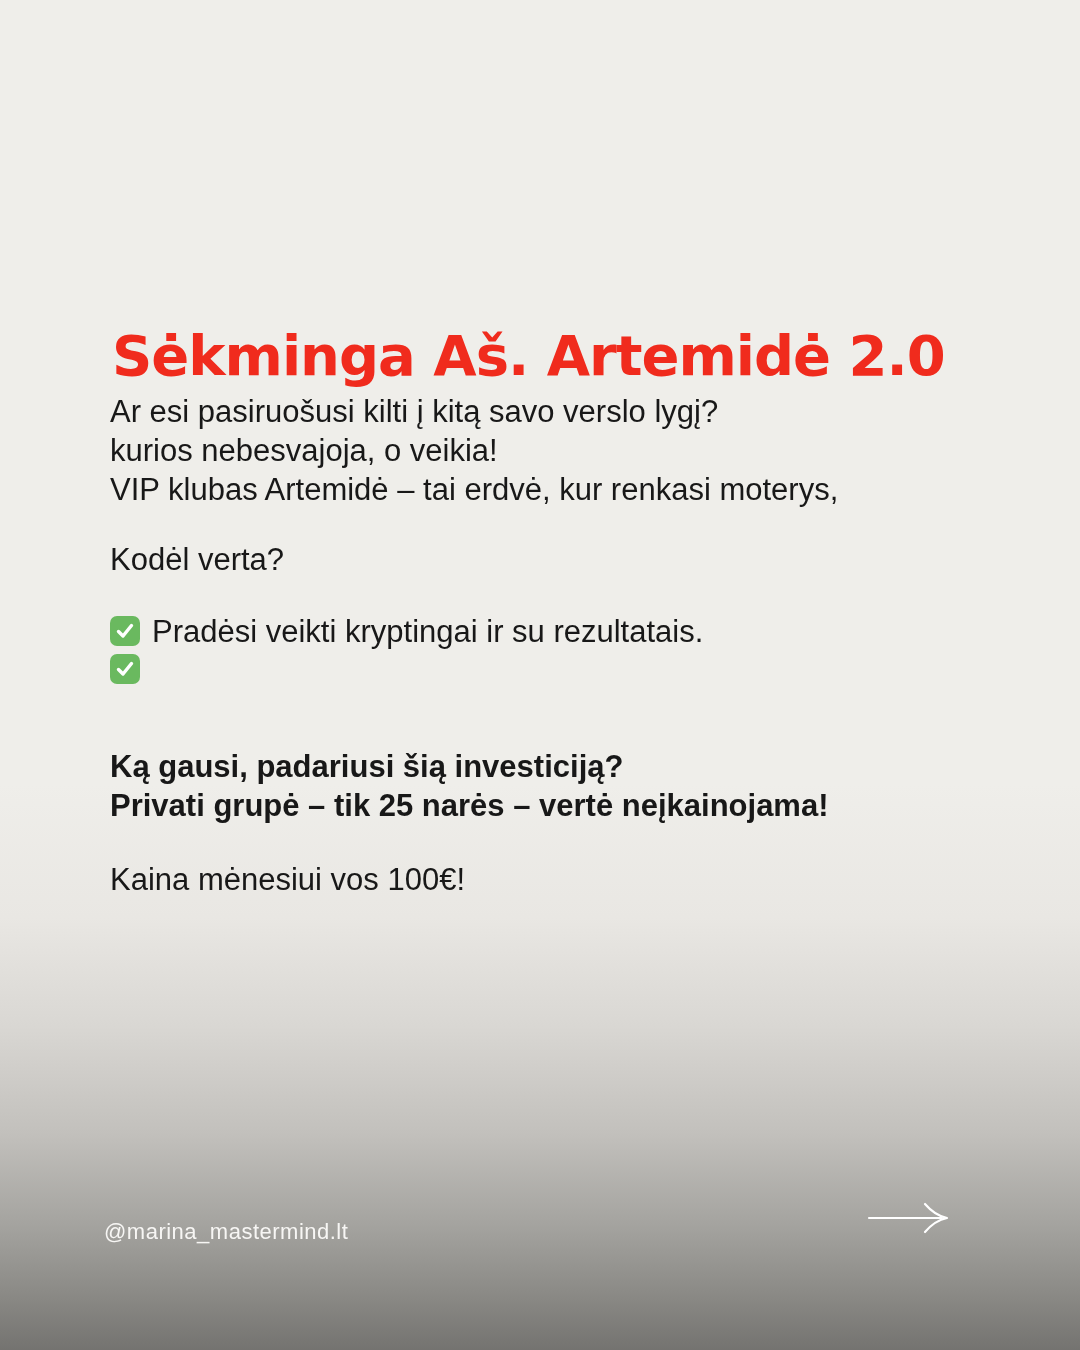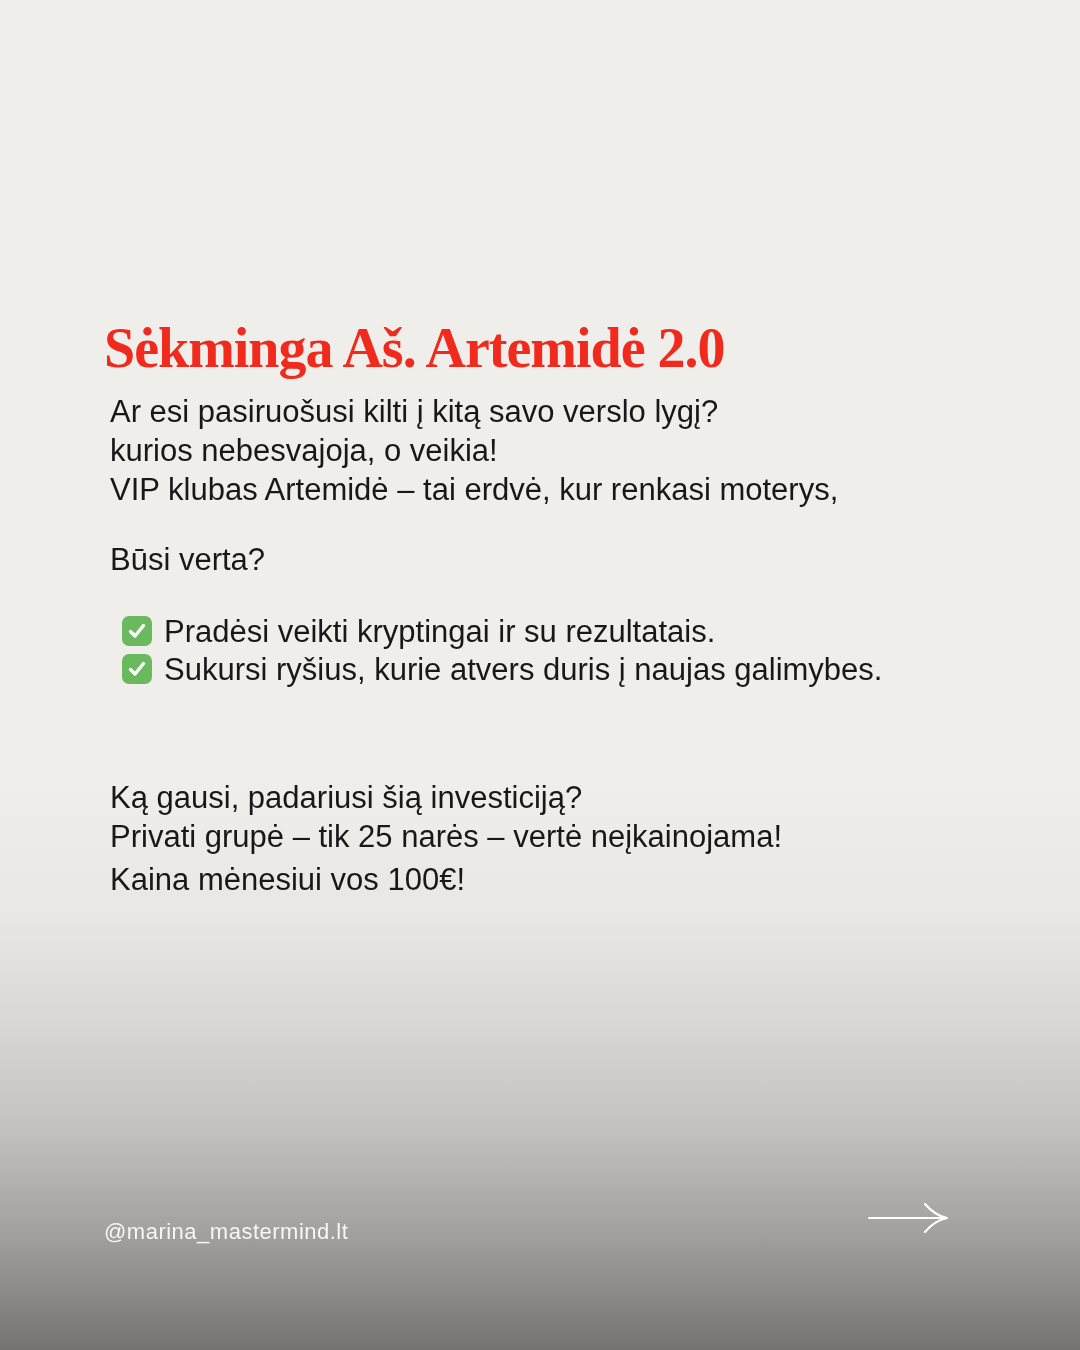--- a/index.html
+++ b/index.html
@@ -38,28 +38,27 @@
     position: absolute;
     left: 110px;
     width: 910px;
     font-size: 31px;
     line-height: 39px;
     color: #181818;
   }
   .intro      { top: 392px; }
   .why-head   { top: 540px; }
   .checklist  { top: 612px; }
-  .offer      { top: 778px; }
+  .offer      { top: 747px; font-weight: bold; }
   .price-line { top: 860px; }
   .check-row {
     display: flex;
     align-items: center;
     height: 38px;
     gap: 12px;
-    margin-left: 12px;
   }
   .check-box {
     flex: 0 0 auto;
     width: 30px;
     height: 30px;
     border-radius: 7px;
     display: inline-flex;
     align-items: center;
     justify-content: center;
   }
@@ -78,46 +77,45 @@
     top: 1200px;
     width: 88px;
     height: 36px;
   }
 </style>
 </head>
 <body>
 
 <div class="canvas">
 
-  <h1 class="title" style="color:#f02b1d; margin:0;font-family:Liberation Serif, serif;">Sėkminga Aš. Artemidė 2.0</h1>
+  <h1 class="title" style="color:#f02b1d; margin:8px;">Sėkminga Aš. Artemidė 2.0</h1>
 
   <div class="body-text intro">
     <div>Ar esi pasiruošusi kilti į kitą savo verslo lygį?</div>
     <div>kurios nebesvajoja, o veikia!</div>
     <div>VIP klubas Artemidė – tai erdvė, kur renkasi moterys,</div>
   </div>
 
-  <div class="body-text why-head">Būsi verta?</div>
+  <div class="body-text why-head">Kodėl verta?</div>
 
   <div class="body-text checklist">
     <div class="check-row">
       <span class="check-box" style="background:#6ab95f">
         <svg width="20" height="20" viewBox="0 0 20 20">
             <polyline points="3.5,10.5 8,15 16.5,4.5" fill="none" stroke="#ffffff" stroke-width="3.4" stroke-linecap="round" stroke-linejoin="round"></polyline>
           </svg>
       </span>
       <span>Pradėsi veikti kryptingai ir su rezultatais.</span>
     </div>
     <div class="check-row">
       <span class="check-box" style="background:#6ab95f">
         <svg width="20" height="20" viewBox="0 0 20 20">
             <polyline points="3.5,10.5 8,15 16.5,4.5" fill="none" stroke="#ffffff" stroke-width="3.4" stroke-linecap="round" stroke-linejoin="round"></polyline>
           </svg>
       </span>
-      <span>Sukursi ryšius, kurie atvers duris į naujas galimybes.</span>
     </div>
   </div>
 
   <div class="body-text offer">
     <div>Ką gausi, padariusi šią investiciją?</div>
     <div>Privati grupė – tik 25 narės – vertė neįkainojama!</div>
   </div>
 
   <div class="body-text price-line">Kaina mėnesiui vos 100€!</div>
 

